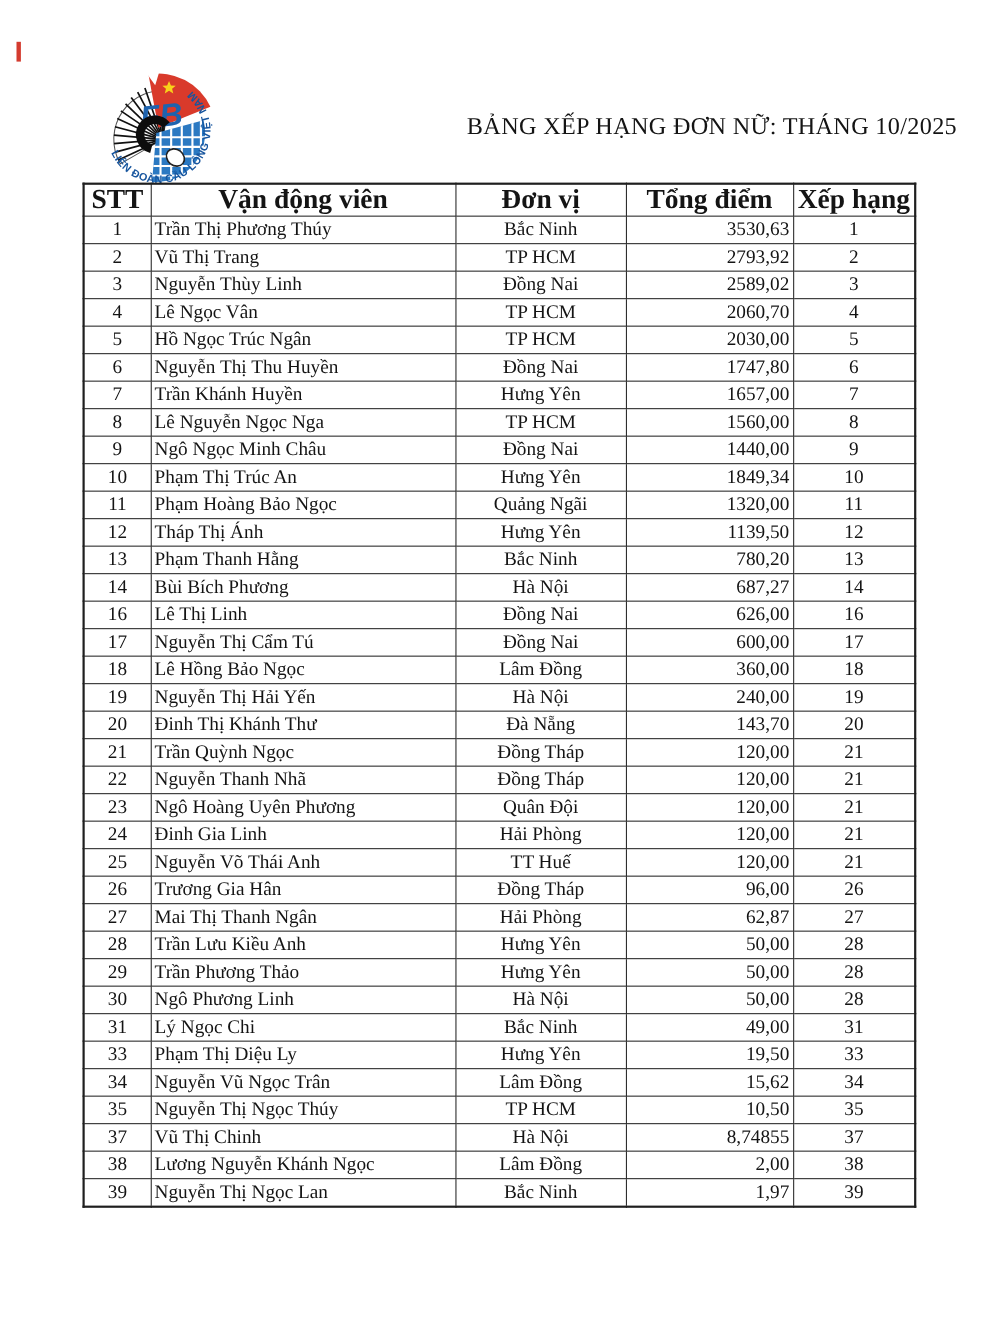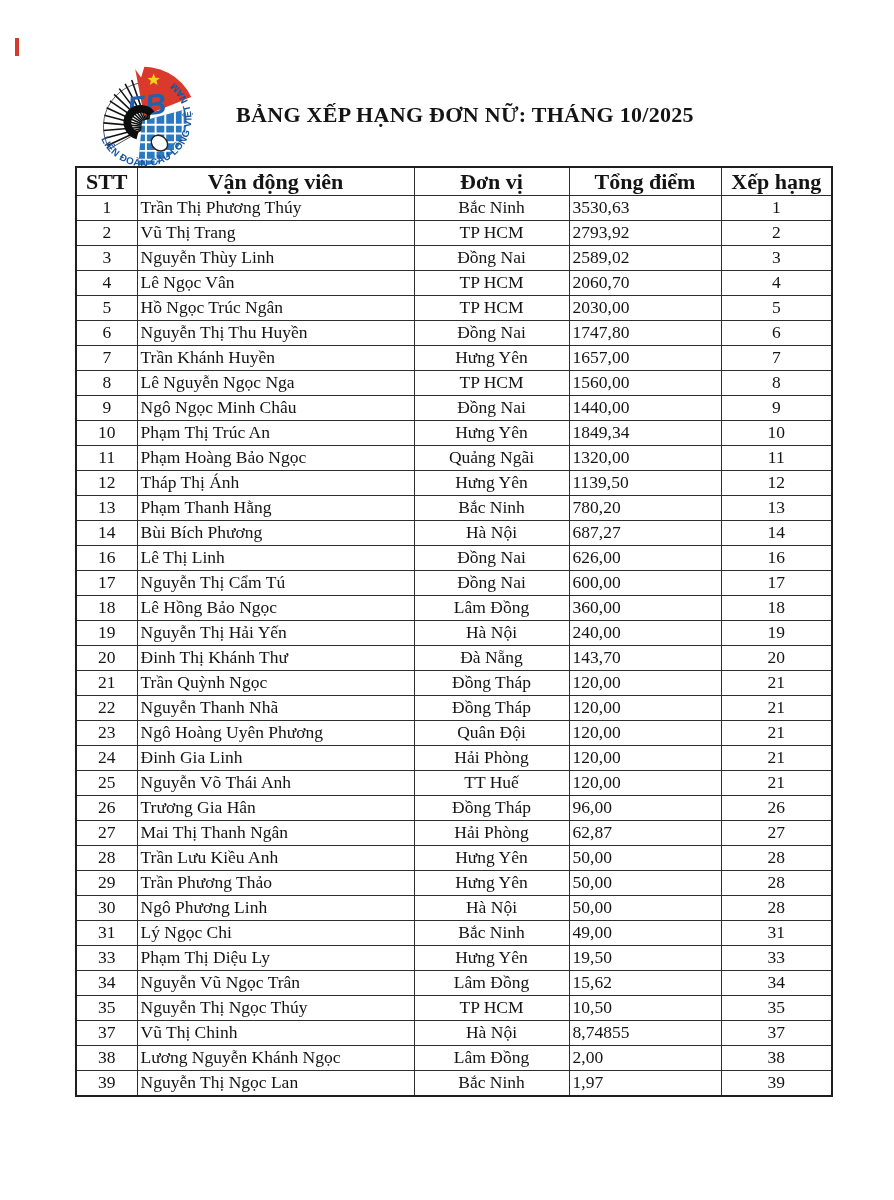--- a/index.html
+++ b/index.html
@@ -10,47 +10,47 @@
     color:#141414;
     position:relative;
     overflow:hidden;
   }
   .red-mark{
     position:absolute;left:15px;top:38px;width:4px;height:18px;
     background:#d43b2f;
   }
   .page-title{
     position:absolute;top:102px;left:60px;width:810px;
-    text-align:center;
-    font-size:22px;font-weight:bold;letter-spacing:.3px;
+    text-align:right;
+    font-size:22px;font-weight:normal;letter-spacing:.3px;
     white-space:nowrap;
   }
   .logo{
     position:absolute;left:86px;top:62px;width:116px;height:114px;
   }
   table.ranking{
     position:absolute;left:75px;top:166px;width:756px;
     border-collapse:collapse;table-layout:fixed;
     border:2px solid #1f1f1f;
   }
   table.ranking th, table.ranking td{
     border:1.5px solid #2e2e2e;
     white-space:nowrap;overflow:hidden;
     padding:0 3px;
   }
   table.ranking th{
-    height:27px;font-size:22px;font-weight:bold;text-align:center;
+    height:27px;font-size:25px;font-weight:bold;text-align:center;
   }
   table.ranking td{
     height:24px;font-size:17.5px;line-height:1;
   }
   td.c0{text-align:center;}
   td.c1{text-align:left;padding-left:8px;margin-top:42px;}
   td.c2{text-align:center;}
-  td.c3{padding-right:9px;}
+  td.c3{text-align:right;padding-right:9px;}
   td.c4{text-align:center;}
 </style>
 </head>
 <body>
 
 <div class="red-mark"></div>
 
 <div class="logo">
   <svg viewBox="0 0 120 116" width="116" height="114">
     <defs>

